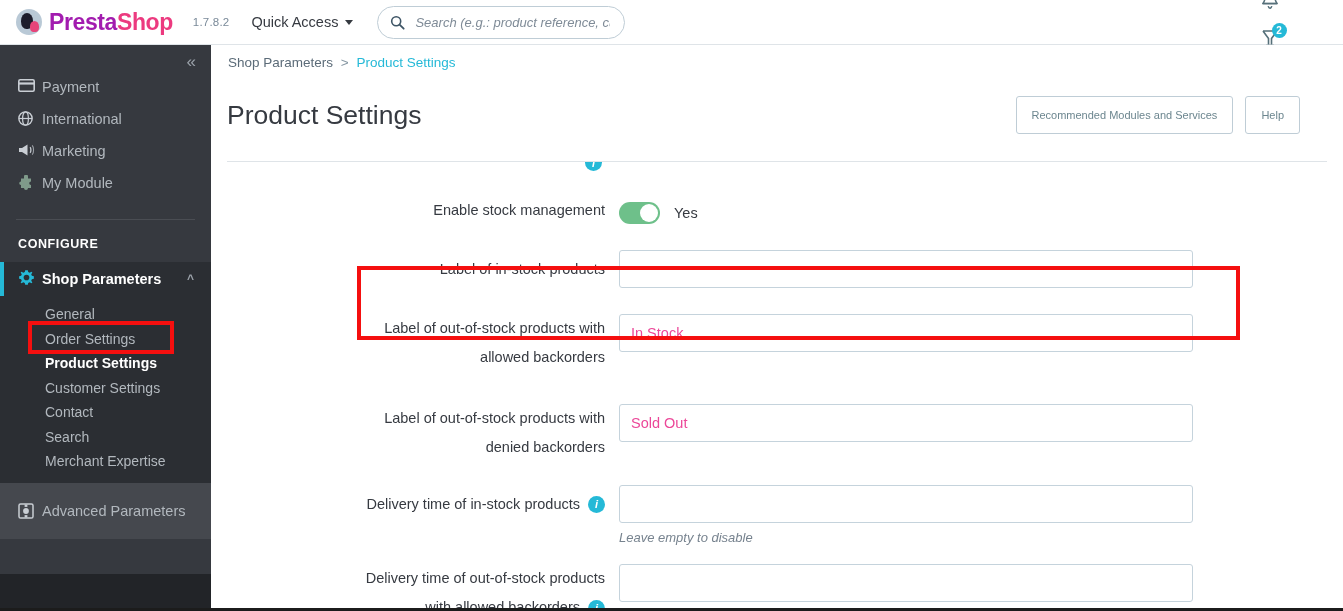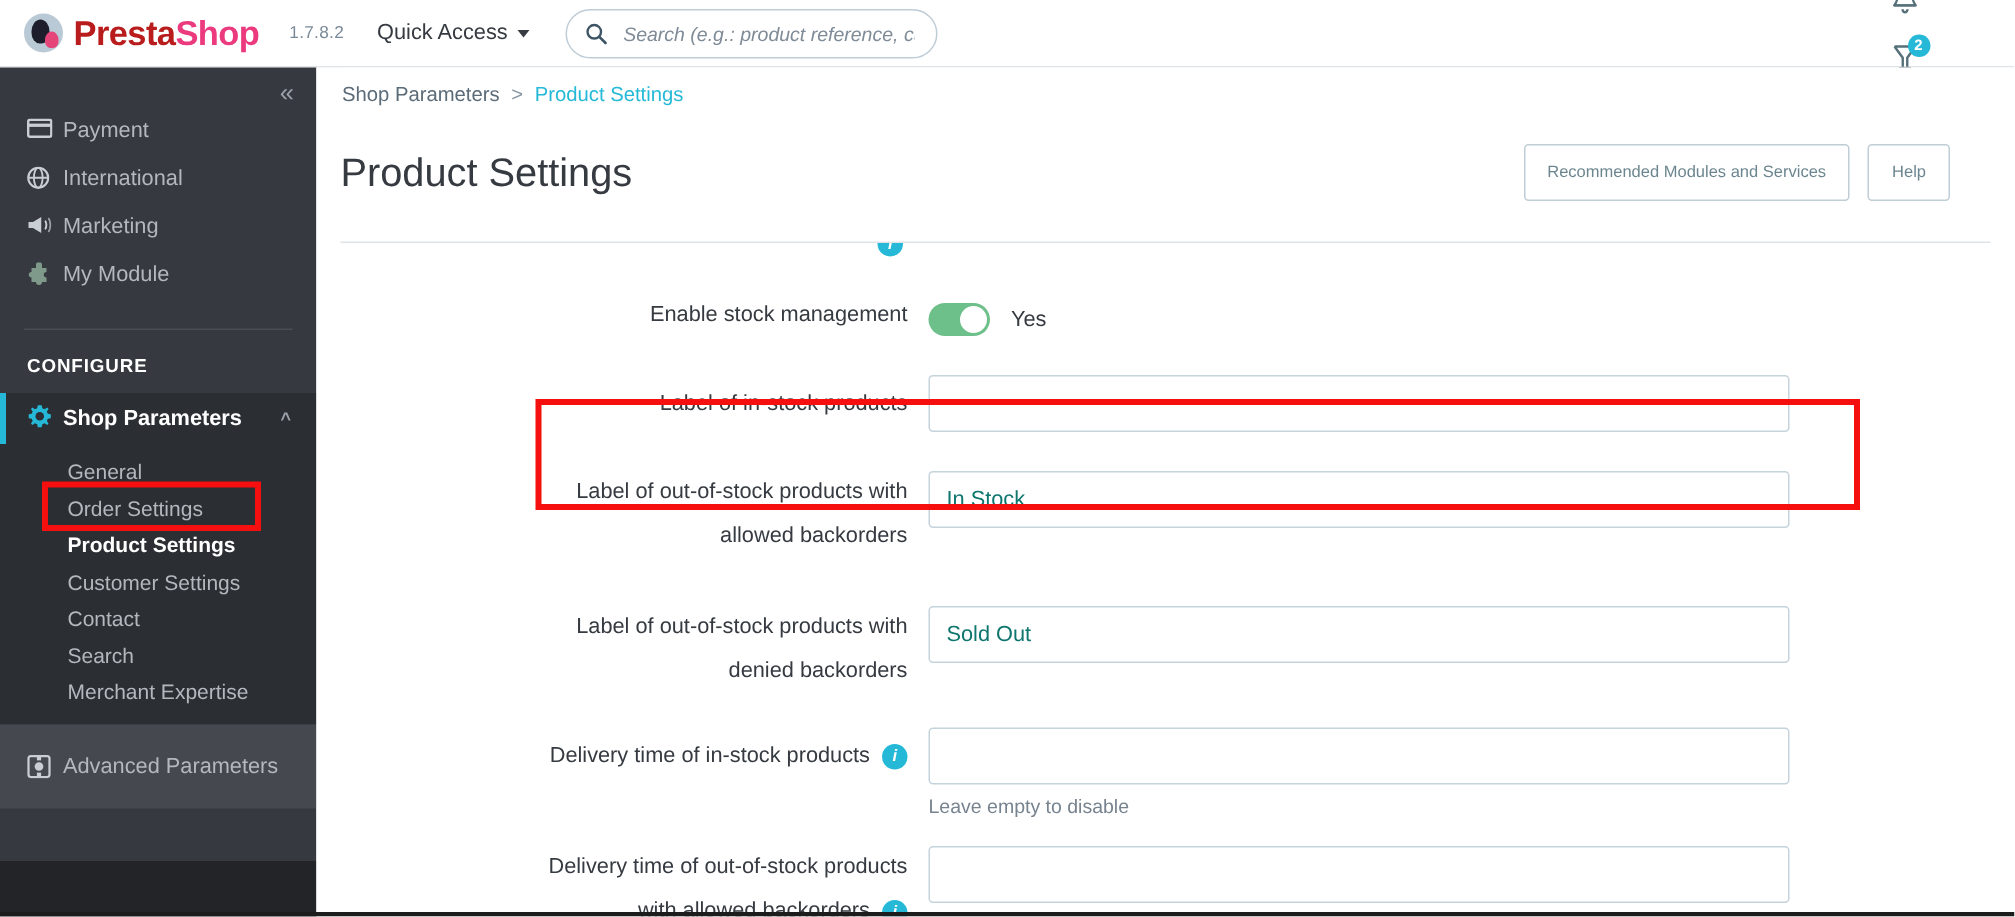--- a/index.html
+++ b/index.html
@@ -27,21 +27,21 @@
     content: ""; position: absolute; left: 5px; top: 4px;
     width: 12px; height: 16px; border-radius: 50% 50% 45% 45%;
     background: #1d1d2c;
   }
   #ps-mark::after {
     content: ""; position: absolute; left: 14px; top: 12px;
     width: 9px; height: 11px; border-radius: 50% 50% 40% 40%;
     background: #e6457a;
   }
   #ps-word { font-size: 23px; font-weight: bold; letter-spacing: -0.4px; margin-left: 7px; }
-  #ps-word .a { color: #b91c1c; }
+  #ps-word .a { color: #a21caf; }
   #ps-word .b { color: #ec3a7f; }
   #ps-version { font-size: 11.5px; color: #7a8a99; margin-left: 20px; letter-spacing: 0.2px; }
 
   #quick-access {
     margin-left: 22px; font-size: 14.5px; color: #363a41;
     display: flex; align-items: center; cursor: pointer;
   }
   .caret-dn {
     width: 0; height: 0; margin-left: 7px;
     border-left: 4.5px solid transparent; border-right: 4.5px solid transparent;
@@ -163,24 +163,24 @@
   .flabel .txt { display: inline-block; }
   .info-dot {
     width: 17px; height: 17px; flex: 0 0 17px; border-radius: 50%;
     background: #25b9d7; color: #fff; font-size: 11px; font-weight: bold;
     font-style: italic; display: inline-flex; align-items: center;
     justify-content: center; margin-top: 2px;
   }
   .fctl { flex: 1; }
   .finput {
     width: 574px; height: 38px; border: 1px solid #c5d3dc; border-radius: 3px;
-    background: #fff; padding: 4px 11px; font-size: 14.5px; color: #0f766e;
+    background: #fff; padding: 4px 11px; font-size: 14.5px; color: #ec4899;
     font-family: "Liberation Sans", sans-serif; outline: none;
   }
-  .fhint { font-size: 13px; color: #77838f; margin-top: 7px; }
+  .fhint { font-size: 13px; color: #77838f; margin-top: 7px; font-style: italic; }
 
   
   .toggle-row { display: flex; align-items: center; gap: 14px; padding-top: 2px; }
   .toggle {
     width: 41px; height: 22px; border-radius: 11px; background: #6ec08a;
     position: relative; cursor: pointer;
   }
   .toggle .knob {
     position: absolute; right: 2px; top: 2px; width: 18px; height: 18px;
     border-radius: 50%; background: #fff;

